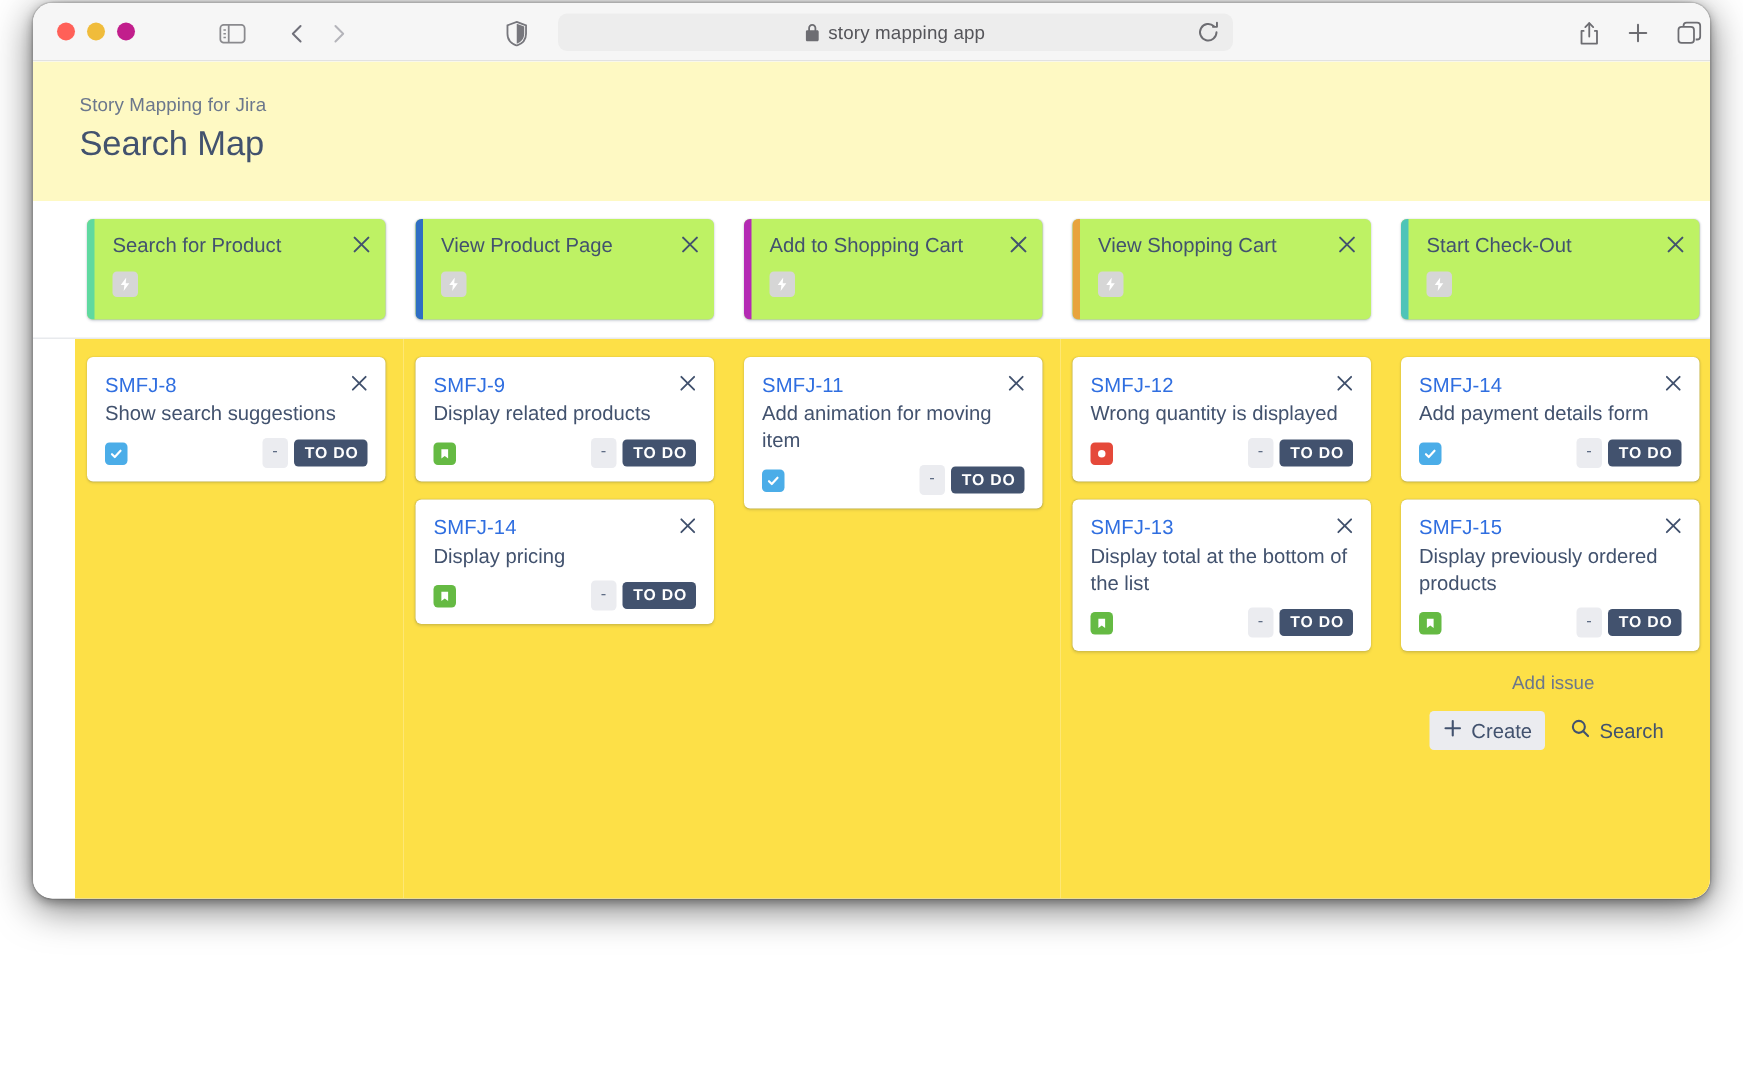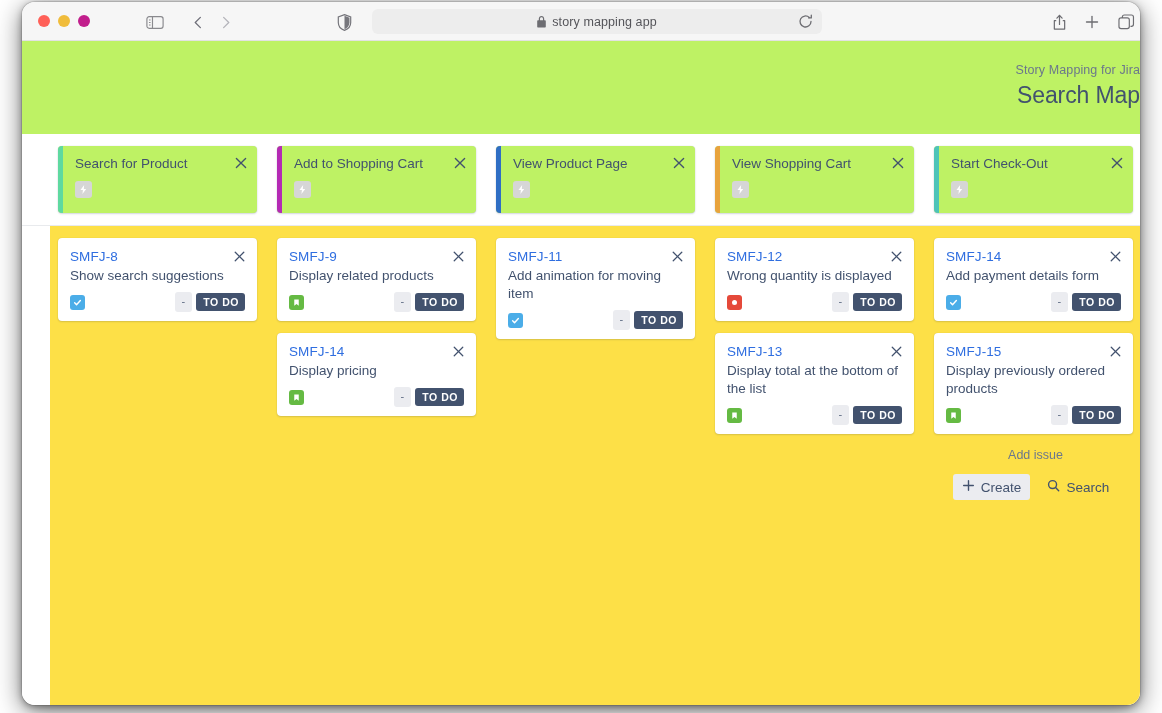--- a/index.html
+++ b/index.html
@@ -18,21 +18,21 @@
     height: 713px;
     background: #ffffff;
   }
 
   
   .window {
     position: absolute;
     left: 22px;
     top: 2px;
     width: 1118px;
-    height: 703px;
+    height: 597px;
     background: #ffffff;
     border-radius: 13px;
     overflow: hidden;
     box-shadow: 0 0 0 1px rgba(0,0,0,0.10), 0 6px 26px rgba(0,0,0,0.55), 0 2px 7px rgba(0,0,0,0.35);
   }
 
   
   .toolbar {
     position: relative;
     height: 39px;
@@ -96,23 +96,22 @@
   
   .page {
     position: relative;
     height: 664px;
     background: #ffffff;
     overflow: hidden;
   }
 
   .page-header {
     height: 93px;
-    background: #bef264;
-    padding: 22px 0 0 56px;
-    text-align: right;
+    background: #fef9c3;
+    padding: 22px 0 0 31px;
   }
   .breadcrumb {
     font-size: 12.5px;
     color: #6b778c;
     letter-spacing: 0.1px;
     margin-bottom: 5px;
   }
   .page-title {
     font-size: 23px;
     color: #42526e;
@@ -397,44 +396,44 @@
                   <div class="epic-icon">
                     <svg viewBox="0 0 10 12" fill="#ffffff">
                       <path d="M5.9 0 L1 6.6 H4.2 L3.6 12 L8.6 5.2 H5.4 Z"></path>
                     </svg>
                   </div>
                 </div>
               </div>
             </div>
             <div class="epic-cell">
               <div class="epic-card">
+                <div class="epic-bar" style="background:#2f6ec4"></div>
+                <div class="epic-close"><svg viewBox="0 0 14 14" fill="none" stroke="currentColor" stroke-width="1.35" stroke-linecap="round">
+                    <line x1="2.4" y1="2.4" x2="11.6" y2="11.6"></line>
+                    <line x1="11.6" y1="2.4" x2="2.4" y2="11.6"></line>
+                  </svg></div>
+                <div class="epic-body">
+                  <div class="epic-title">View Product Page</div>
+                  <div class="epic-icon">
+                    <svg viewBox="0 0 10 12" fill="#ffffff">
+                      <path d="M5.9 0 L1 6.6 H4.2 L3.6 12 L8.6 5.2 H5.4 Z"></path>
+                    </svg>
+                  </div>
+                </div>
+              </div>
+            </div>
+            <div class="epic-cell">
+              <div class="epic-card">
                 <div class="epic-bar" style="background:#b42ab4"></div>
                 <div class="epic-close"><svg viewBox="0 0 14 14" fill="none" stroke="currentColor" stroke-width="1.35" stroke-linecap="round">
                     <line x1="2.4" y1="2.4" x2="11.6" y2="11.6"></line>
                     <line x1="11.6" y1="2.4" x2="2.4" y2="11.6"></line>
                   </svg></div>
                 <div class="epic-body">
                   <div class="epic-title">Add to Shopping Cart</div>
-                  <div class="epic-icon">
-                    <svg viewBox="0 0 10 12" fill="#ffffff">
-                      <path d="M5.9 0 L1 6.6 H4.2 L3.6 12 L8.6 5.2 H5.4 Z"></path>
-                    </svg>
-                  </div>
-                </div>
-              </div>
-            </div>
-            <div class="epic-cell">
-              <div class="epic-card">
-                <div class="epic-bar" style="background:#2f6ec4"></div>
-                <div class="epic-close"><svg viewBox="0 0 14 14" fill="none" stroke="currentColor" stroke-width="1.35" stroke-linecap="round">
-                    <line x1="2.4" y1="2.4" x2="11.6" y2="11.6"></line>
-                    <line x1="11.6" y1="2.4" x2="2.4" y2="11.6"></line>
-                  </svg></div>
-                <div class="epic-body">
-                  <div class="epic-title">View Product Page</div>
                   <div class="epic-icon">
                     <svg viewBox="0 0 10 12" fill="#ffffff">
                       <path d="M5.9 0 L1 6.6 H4.2 L3.6 12 L8.6 5.2 H5.4 Z"></path>
                     </svg>
                   </div>
                 </div>
               </div>
             </div>
             <div class="epic-cell">
               <div class="epic-card">

